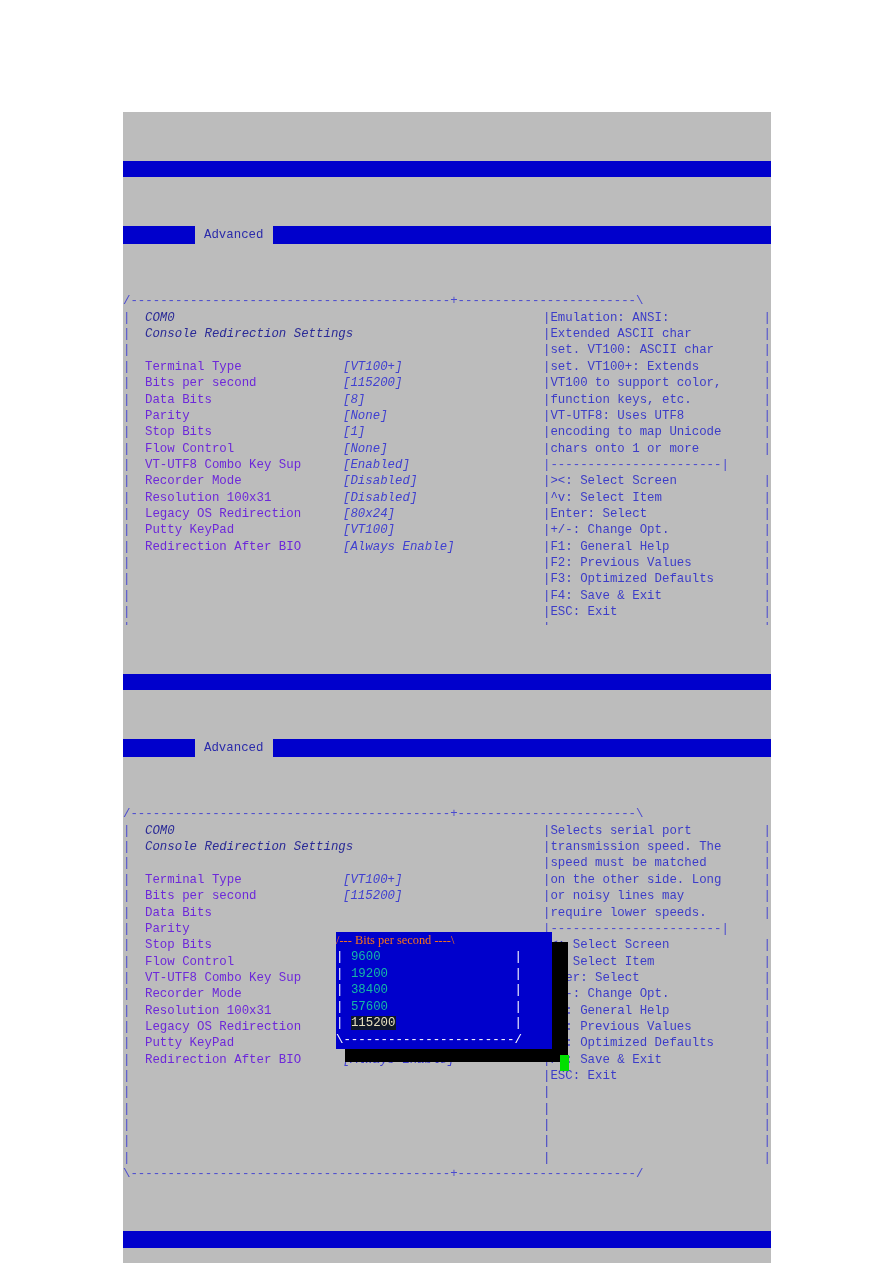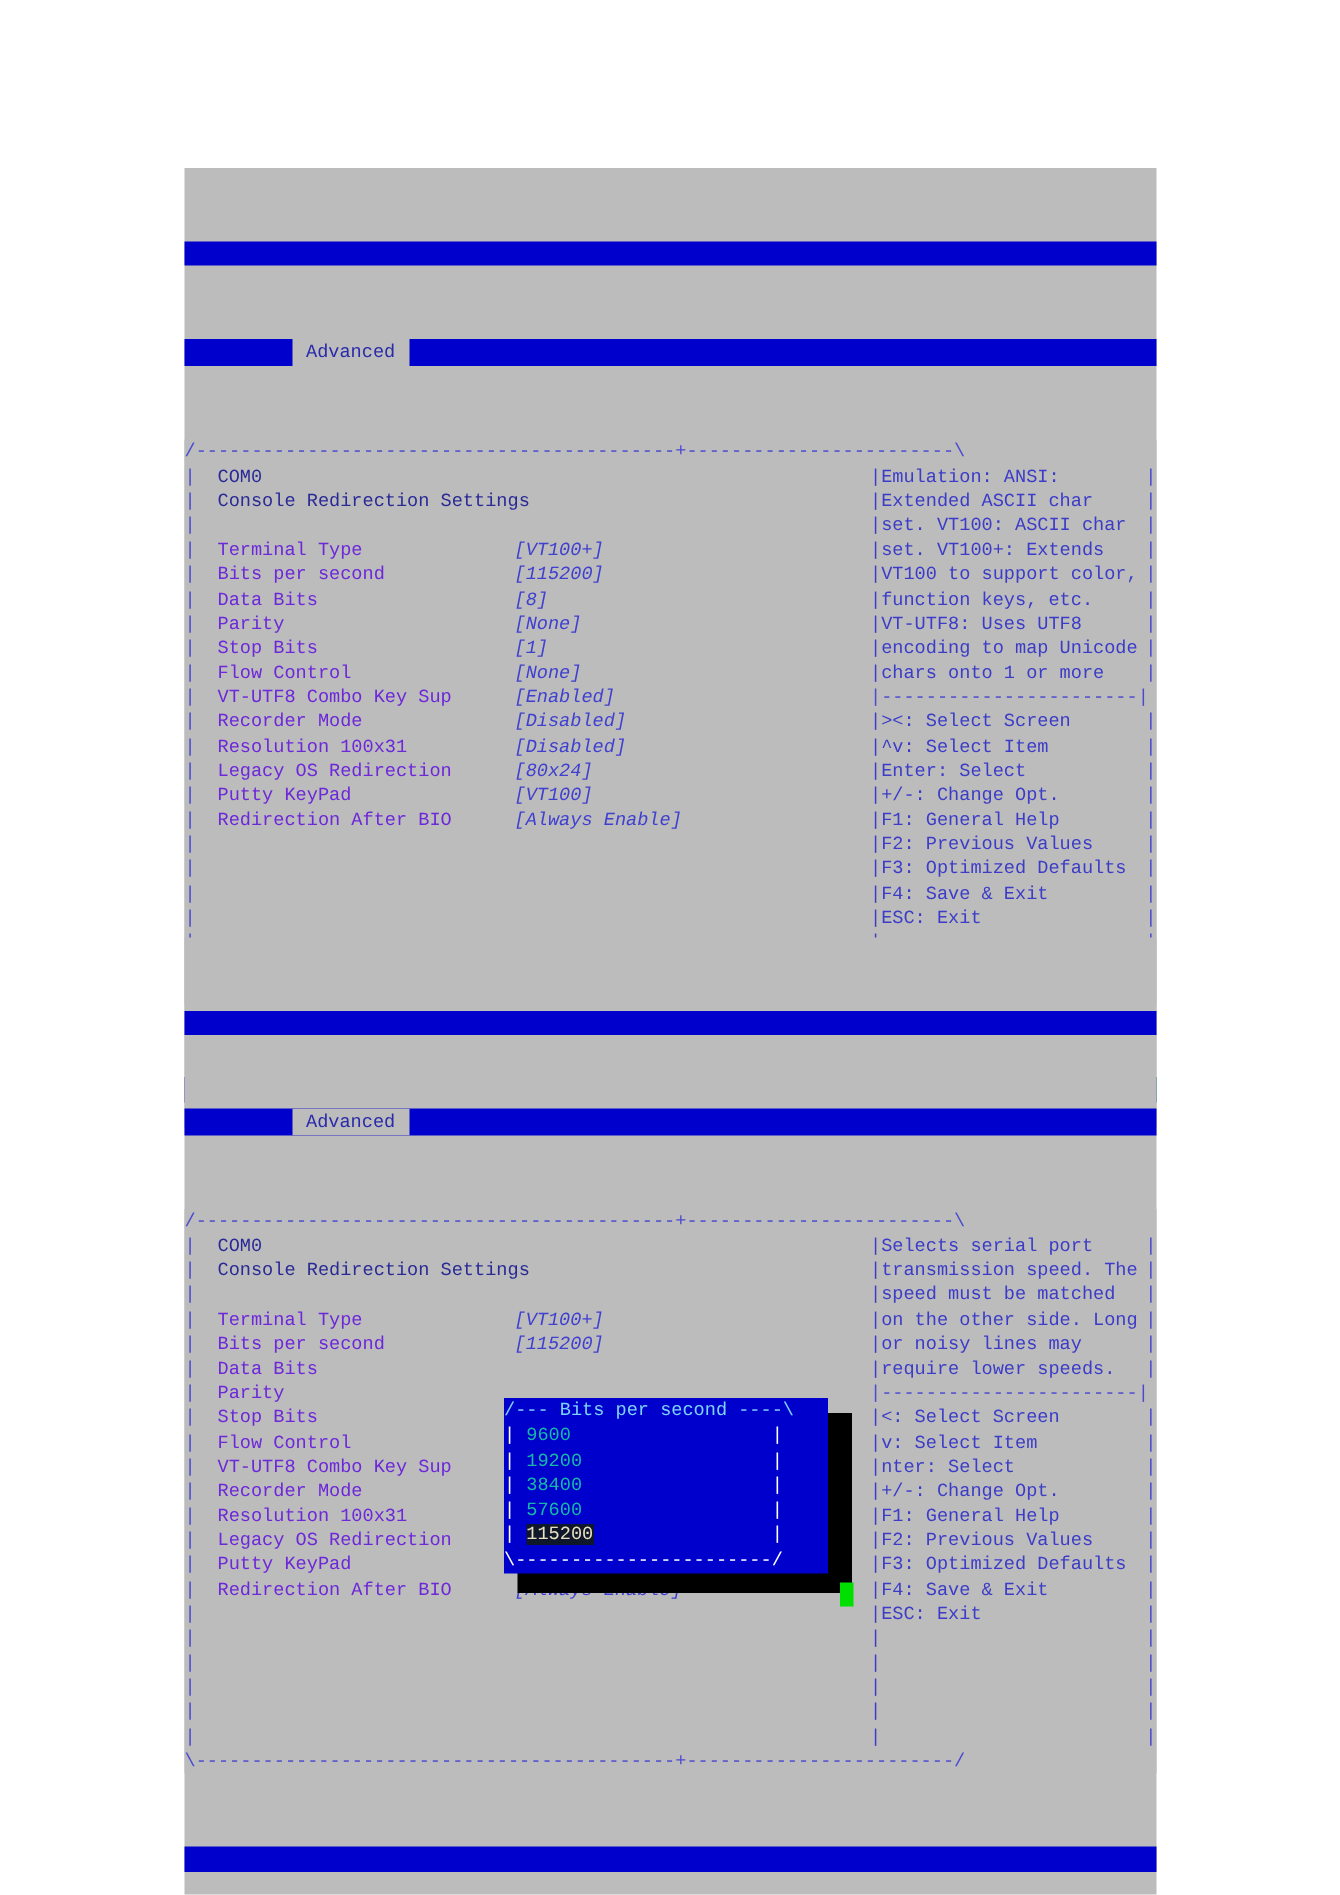--- a/index.html
+++ b/index.html
@@ -72,26 +72,26 @@
   .frame-line { color: #4a4ad0; }
 
   .row-flex {
     display: flex;
     height: 16.35px;
     white-space: pre;
   }
   .col-pipe   { width: 14px;  flex: 0 0 14px; color: #4a4ad0; }
   .col-label  { width: 206px; flex: 0 0 206px; padding-left: 8px; box-sizing: border-box; }
   .col-value  { width: 200px; flex: 0 0 200px; }
-  .col-help   { flex: 1 1 auto; margin-left: 37px; }
+  .col-help   { flex: 1 1 auto; }
   .col-end    { width: 10px; flex: 0 0 10px; color: #4a4ad0; text-align: right; }
 
   .setting-label { color: #6d28d9; }
   .setting-value { color: #4040d0; font-style: italic; }
-  .plain-text    { color: #2a2a96; }
+  .plain-text    { color: #2a2a96; font-style: italic; }
   .help-text     { color: #3c3cc8; }
 
   
   .footer-bar {
     background: #0000cc;
     color: #d8d8f0;
     height: 17px;
     line-height: 17px;
     text-align: center;
     white-space: pre;
@@ -119,21 +119,21 @@
     z-index: 5;
     white-space: pre;
     font-size: 12.4px;
     line-height: 16.6px;
   }
   .popup-row {
     height: 16.6px;
     white-space: pre;
     display: block;
   }
-  .popup-title { color: #7dd3fc; }
+  .popup-title { color: #f97316; font-family: Liberation Serif, serif; }
   .popup-item  { color: #14b8a6; }
   .popup-item-sel {
     background: #0f172a;
     color: #e8e0c0;
   }
   .popup-inner-cursor {
     position: absolute;
     background: #00e000;
     width: 9px;
     height: 16px;

